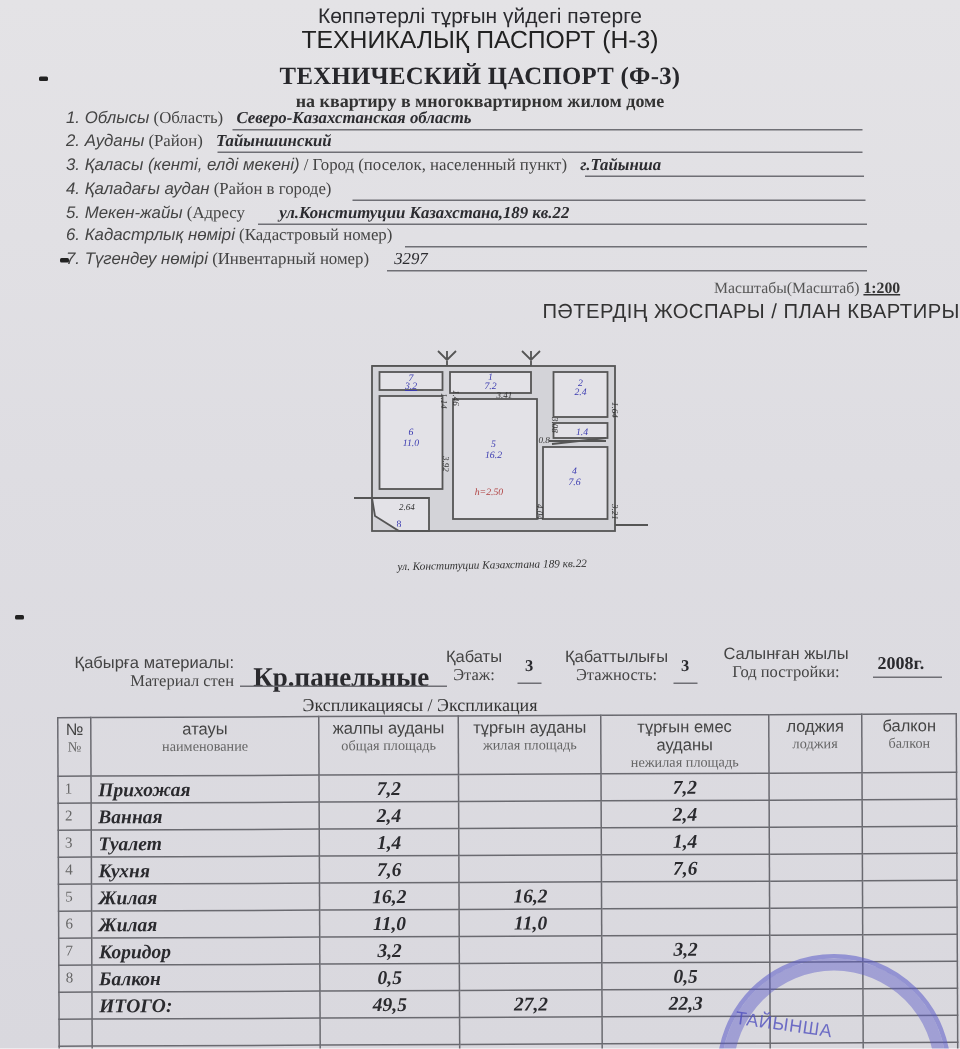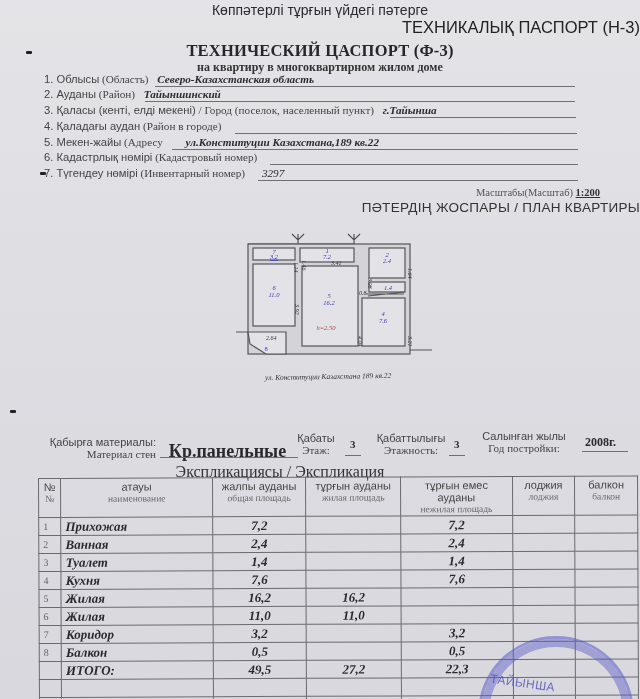--- a/index.html
+++ b/index.html
@@ -3,35 +3,35 @@
 <meta charset="utf-8">
 <style>
   html, body { margin:0; padding:0; }
   body {
     width:640px; height:699px; overflow:hidden;
     background: linear-gradient(180deg,#e4e3e6 0%,#dedde2 45%,#d9d8de 100%);
     font-family:"Liberation Serif", serif; color:#2a2a2e; position:relative;
   }
   .abs { position:absolute; }
   .kz-title { left:0; width:640px; text-align:center; top:2px; font-family:"Liberation Sans", sans-serif; font-size:14px; color:#2b2b2f; }
-  .kz-title2 { left:0; width:640px; text-align:right; top:18px; font-family:"Liberation Sans", sans-serif; font-size:16.5px; color:#222; }
+  .kz-title2 { left:0; width:640px; text-align:center; top:18px; font-family:"Liberation Sans", sans-serif; font-size:16.5px; color:#222; }
   .ru-title { left:0; width:640px; text-align:center; top:41px; font-size:16.5px; font-weight:bold; color:#27272b; letter-spacing:0.2px; }
   .ru-sub { left:0; width:640px; text-align:center; top:60px; font-size:12px; font-weight:bold; color:#333; }
   .field { left:44px; height:14px; font-size:11.2px; color:#444; white-space:nowrap; }
-  .field .lbl-kz { font-family:"Liberation Sans", sans-serif; }
+  .field .lbl-kz { font-family:"Liberation Sans", sans-serif;font-style:italic; }
   .field .val { font-style:italic; font-weight:bold; color:#2c2c30; margin-left:6px; }
   .uline { position:absolute; height:1px; background:#6f6f75; }
   .scale { left:476px; top:166px; font-size:10.5px; color:#555; }
   .scale b { text-decoration:underline; color:#333; }
   .plan-title { left:0; width:640px; text-align:right; top:182px; font-family:"Liberation Sans", sans-serif; font-size:13.5px; color:#333; letter-spacing:0.3px; }
   .plan-caption { left:265px; top:372px; font-size:7.5px; font-style:italic; color:#333; transform:rotate(-1deg); }
   .meta { font-size:11px; color:#444; text-align:center; line-height:12px; }
   .meta .kz { font-family:"Liberation Sans", sans-serif; }
   .meta-val { font-weight:bold; font-size:18px; color:#2a2a2e; }
-  .expl-title { left:0; width:560px; text-align:center; top:463px; font-size:16px; color:#333; }
+  .expl-title { left:0; width:560px; text-align:center; top:463px; font-size:12px; color:#333; }
   table.expl { position:absolute; left:38px; top:478px; width:600px; border-collapse:collapse; transform:rotate(-0.25deg); transform-origin:left top; }
   table.expl td, table.expl th { border:1px solid #6a6a70; padding:0 4px; }
   table.expl th { font-weight:normal; font-size:10.5px; color:#555; text-align:center; vertical-align:top; line-height:12px; height:36px; padding-top:2px; }
   table.expl th .kz { font-family:"Liberation Sans", sans-serif; font-size:11px; color:#444; display:block; }
   table.expl th .ru { font-size:9.5px; color:#666; display:block; }
   table.expl td { height:17px; font-size:13px; font-style:italic; font-weight:bold; color:#2a2a2e; }
   table.expl td.num { font-style:normal; font-weight:normal; font-size:10px; color:#666; text-align:left; }
   table.expl td.c { text-align:center; }
   .stamp { left:478px; top:636px; width:150px; height:150px; border-radius:50%; border:3px solid rgba(90,90,200,0.55); box-shadow: inset 0 0 0 6px rgba(90,90,200,0.0), inset 0 0 0 8px rgba(90,90,200,0.45); }
   .stamp-text { left:490px; top:676px; font-family:"Liberation Sans", sans-serif; font-size:12px; color:rgba(80,80,190,0.8); transform:rotate(8deg); letter-spacing:0.5px; }

